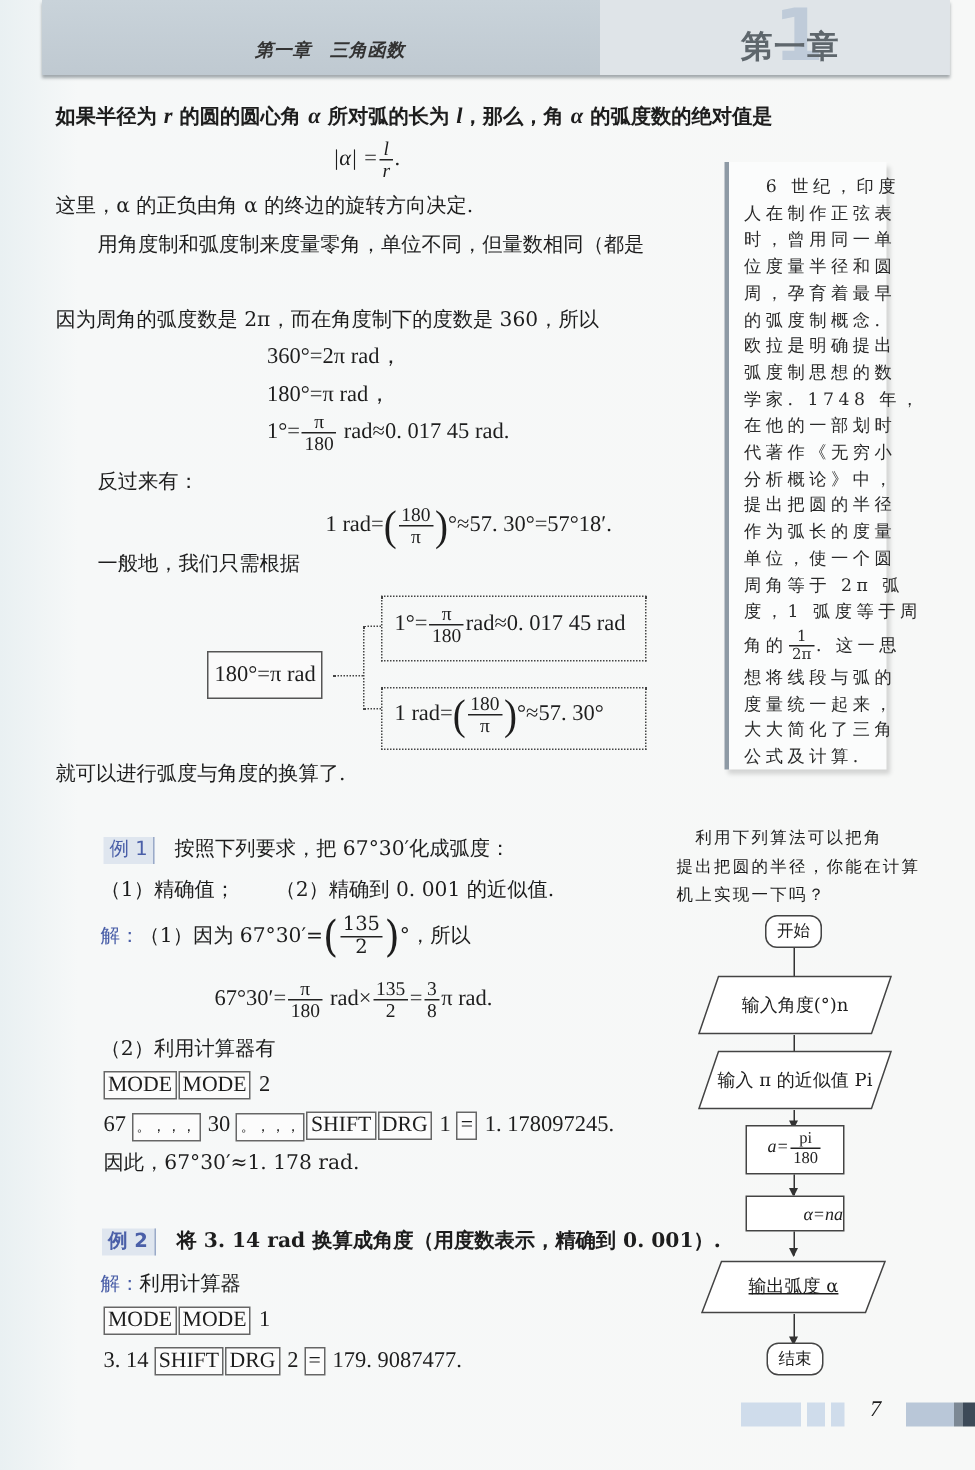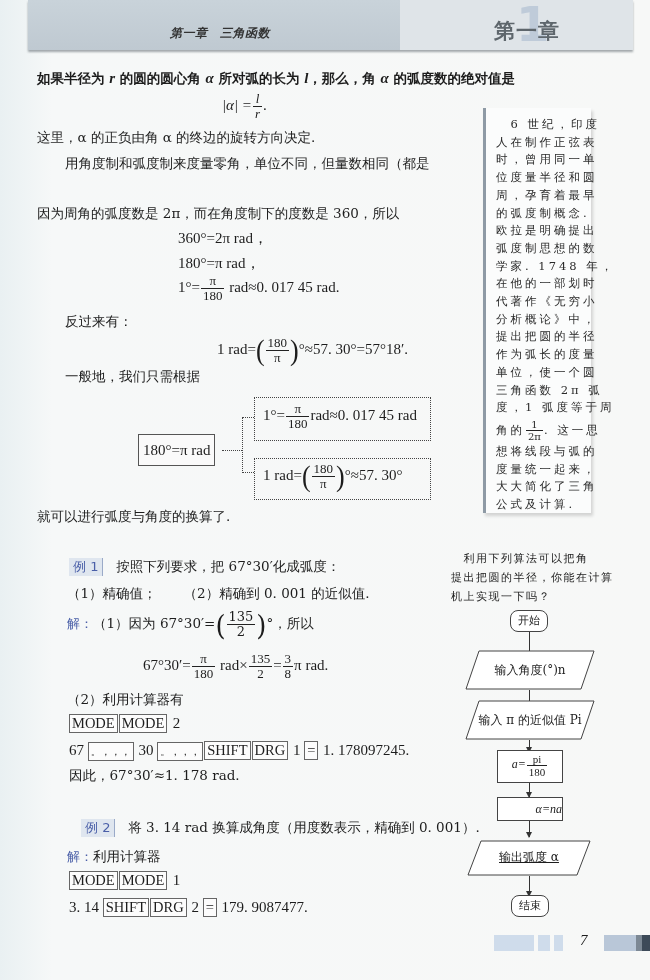--- a/index.html
+++ b/index.html
@@ -132,21 +132,21 @@
     <div class="note-line">的弧度制概念.</div>
     <div class="note-line">欧拉是明确提出</div>
     <div class="note-line">弧度制思想的数</div>
     <div class="note-line">学家. 1748 年，</div>
     <div class="note-line">在他的一部划时</div>
     <div class="note-line">代著作《无穷小</div>
     <div class="note-line">分析概论》中，</div>
     <div class="note-line">提出把圆的半径</div>
     <div class="note-line">作为弧长的度量</div>
     <div class="note-line">单位，使一个圆</div>
-    <div class="note-line">三角函数 2π 弧</div>
+    <div class="note-line">周角等于 2π 弧</div>
     <div class="note-line">度，1 弧度等于周</div>
     <div class="note-line" style="line-height:26px;">
       <span>角的</span><span class="frac" style="font-size:10px; line-height:11px; letter-spacing:0;"><span class="num">1</span><span>2π</span></span><span>. 这一思</span>
     </div>
     <div class="note-line">想将线段与弧的</div>
     <div class="note-line">度量统一起来，</div>
     <div class="note-line">大大简化了三角</div>
     <div class="note-line">公式及计算.</div>
   </div>
 
@@ -168,21 +168,21 @@
     <span>67</span>
     <span class="key" style="font-size:10px;">。，，，</span>
     <span>30</span>
     <span class="key" style="font-size:10px;">。，，，</span><span class="key">SHIFT</span><span class="key">DRG</span>
     <span>1</span>
     <span class="key">=</span>
     <span>1. 178097245.</span>
   </div>
   <div class="t" style="left:69px; top:766px;">因此，67°30′≈1. 178 rad.</div>
 
-  <div class="t" style="left:81px; top:818px;">
+  <div class="t" style="left:68px; top:818px;font-weight:bold;">
     <span class="ex-label">例 2</span>&nbsp;&nbsp;&nbsp;<span>将 3. 14 rad 换算成角度（用度数表示，精确到 0. 001）.</span>
   </div>
   <div class="t" style="left:67px; top:847px;">
     <span class="sol">解：</span><span>利用计算器</span>
   </div>
   <div class="t" style="left:69px; top:871px;">
     <span class="key">MODE</span><span class="key">MODE</span> <span class="math">1</span>
   </div>
   <div class="t math" style="left:69px; top:898px;">
     <span>3. 14</span>

